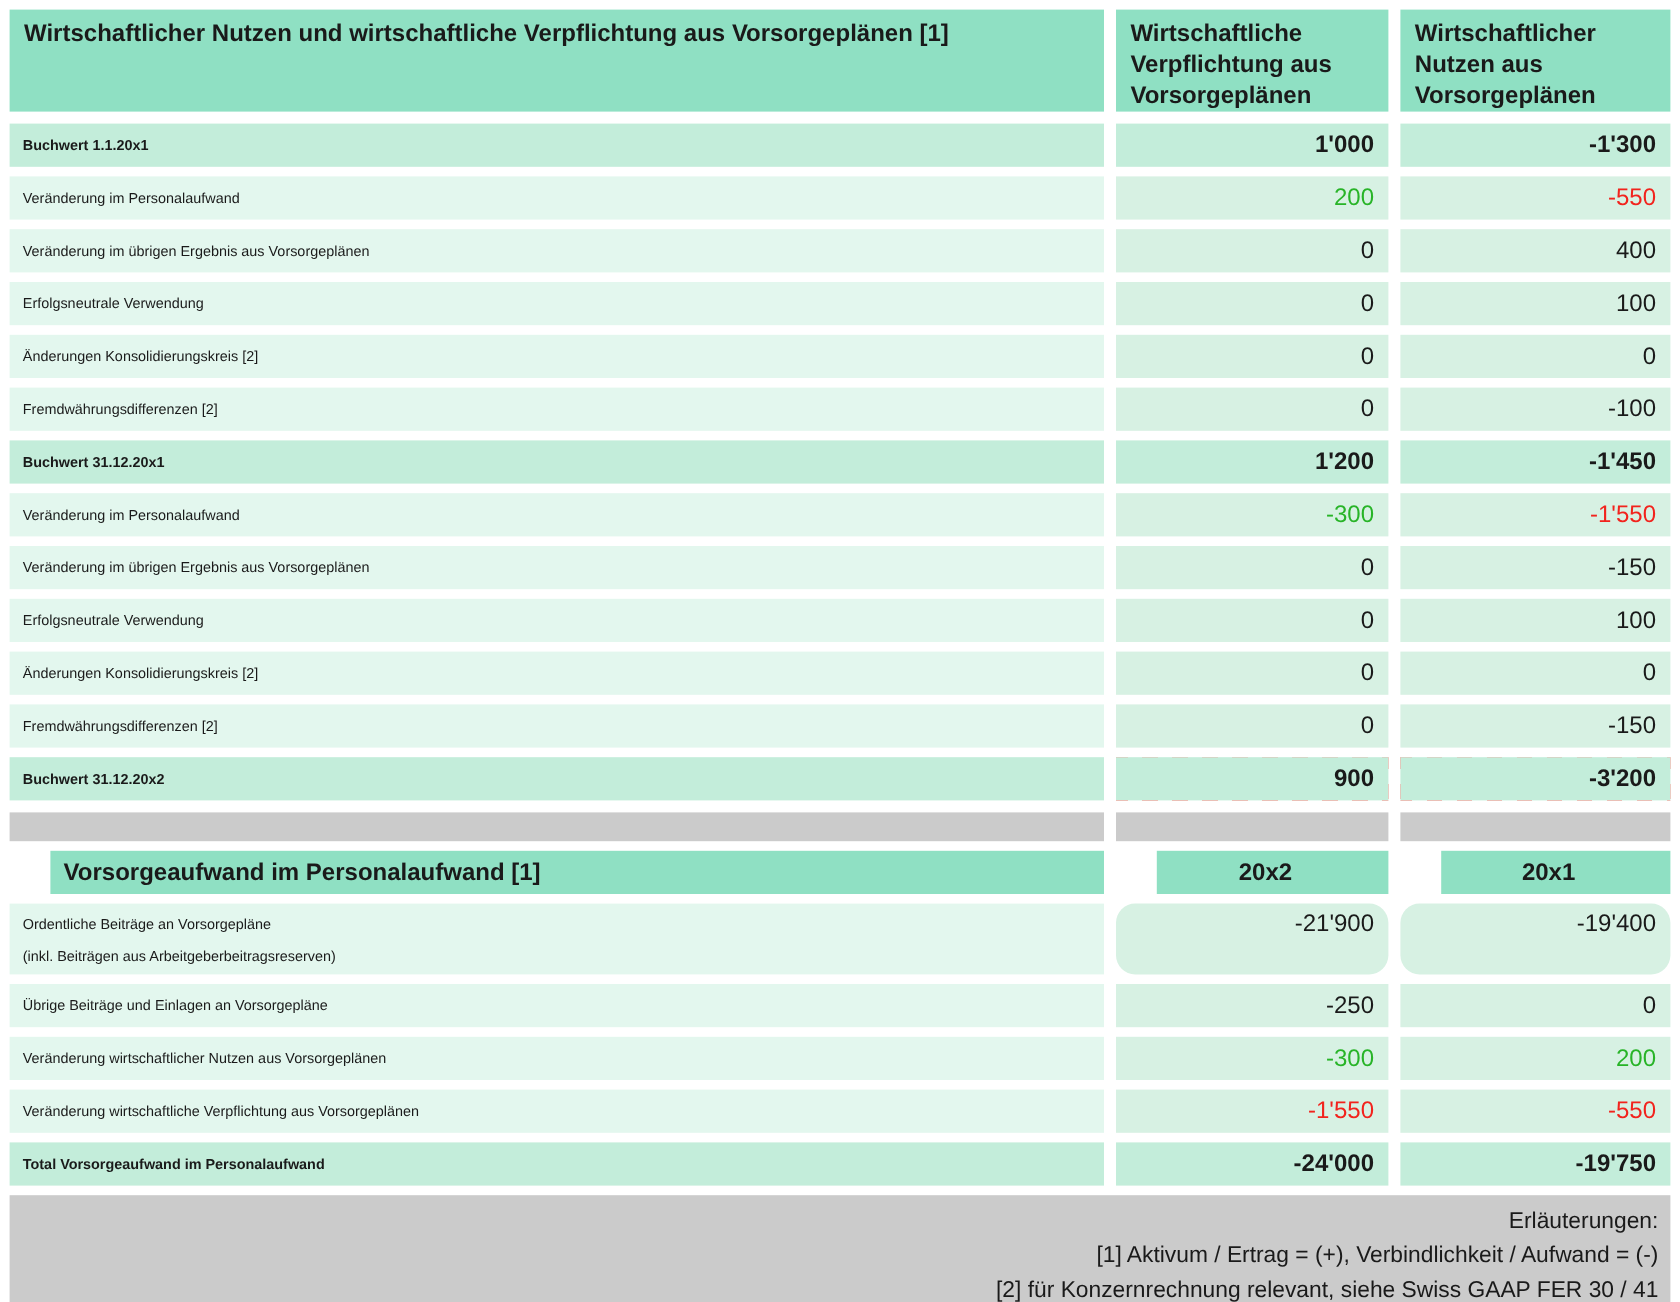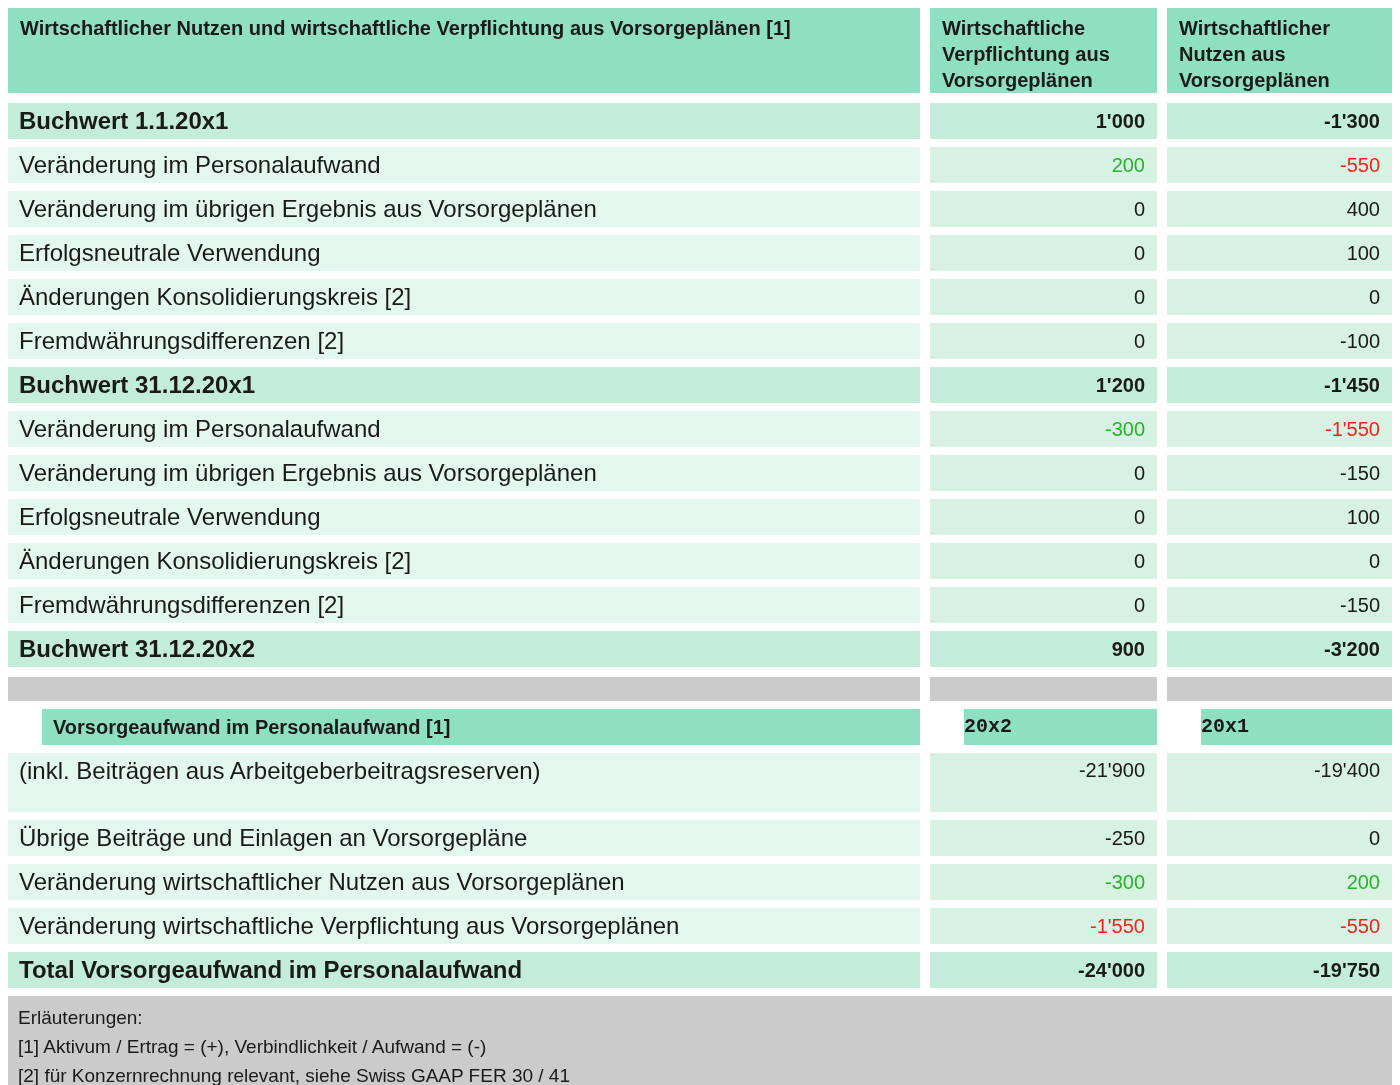--- a/index.html
+++ b/index.html
@@ -39,21 +39,21 @@
     font-weight: bold;
     font-size: 20px;
     line-height: 26px;
     padding: 7px 12px 0 12px;
   }
   .head .title-cell { }
 
   
   .label {
     background: var(--label-bg);
-    font-size: 24px;
+    font-size: 12px;
     line-height: 36px;
     padding-left: 11px;
     white-space: nowrap;
   }
   .val {
     background: var(--value-bg);
     font-size: 20px;
     line-height: 36px;
     text-align: right;
     padding-right: 12px;
@@ -63,21 +63,21 @@
     background: var(--emphasis-bg);
     font-weight: bold;
   }
   .green { color: var(--positive-text); }
   .red { color: var(--negative-text); }
 
   
   .two-line .cell { height: 59px; }
   .two-line .label { line-height: 27px; padding-top: 4px; white-space: normal; }
   .two-line .label .l2 { display: block; }
-  .two-line .val { line-height: 27px; padding-top: 4px; }
+  .two-line .val { line-height: 27px; padding-top: 4px; border-radius: 16px; }
 
   
   .highlight .val::after {
     content: "";
     position: absolute;
     inset: -3px;
     pointer-events: none;
     background-image:
       repeating-linear-gradient(90deg,  var(--highlight-border) 0 13px, transparent 13px 25px),
       repeating-linear-gradient(90deg,  var(--highlight-border) 0 13px, transparent 13px 25px),
@@ -88,29 +88,30 @@
     background-repeat: no-repeat;
   }
 
   
   .divider-row { margin-top: 10px; }
   .divider-row .cell { height: 24px; background: var(--divider-bg); }
 
   
   .head2 .cell { background: var(--header-bg); font-weight: bold; font-size: 20px; line-height: 36px; margin-left: 34px; }
   .head2 .t { padding-left: 11px; }
-  .head2 .num { text-align: left; padding-right: 12px; font-family: Liberation Mono, monospace; }
+  .head2 .num { text-align: center; padding-right: 12px; }
 
   
   .footer {
     height: 89px;
     background: var(--footer-bg);
     padding: 7px 10px;
     font-size: 19px;
     line-height: 29px;
+    text-align: right;
   }
 </style>
 </head>
 <body>
 
 <div class="page">
 
   <div class="row head">
     <div class="cell hdr title-cell">Wirtschaftlicher Nutzen und wirtschaftliche Verpflichtung aus Vorsorgeplänen [1]</div>
     <div class="cell hdr">Wirtschaftliche Verpflichtung aus Vorsorgeplänen</div>
@@ -192,21 +193,21 @@
   </div>
 
   <div class="row head2">
     <div class="cell t">Vorsorgeaufwand im Personalaufwand [1]</div>
     <div class="cell num">20x2</div>
     <div class="cell num">20x1</div>
   </div>
 
   <div id="t2rows">
       <div class="row two-line">
-    <div class="cell label"><span class="l2">(inkl. Beiträgen aus Arbeitgeberbeitragsreserven)</span></div>
+    <div class="cell label"><span class="l1">Ordentliche Beiträge an Vorsorgepläne</span><span class="l2">(inkl. Beiträgen aus Arbeitgeberbeitragsreserven)</span></div>
     <div class="cell val v1">-21'900</div>
     <div class="cell val v2">-19'400</div>
   </div>
       <div class="row">
     <div class="cell label"><span class="l1">Übrige Beiträge und Einlagen an Vorsorgepläne</span></div>
     <div class="cell val v1">-250</div>
     <div class="cell val v2">0</div>
   </div>
       <div class="row">
     <div class="cell label"><span class="l1">Veränderung wirtschaftlicher Nutzen aus Vorsorgeplänen</span></div>

